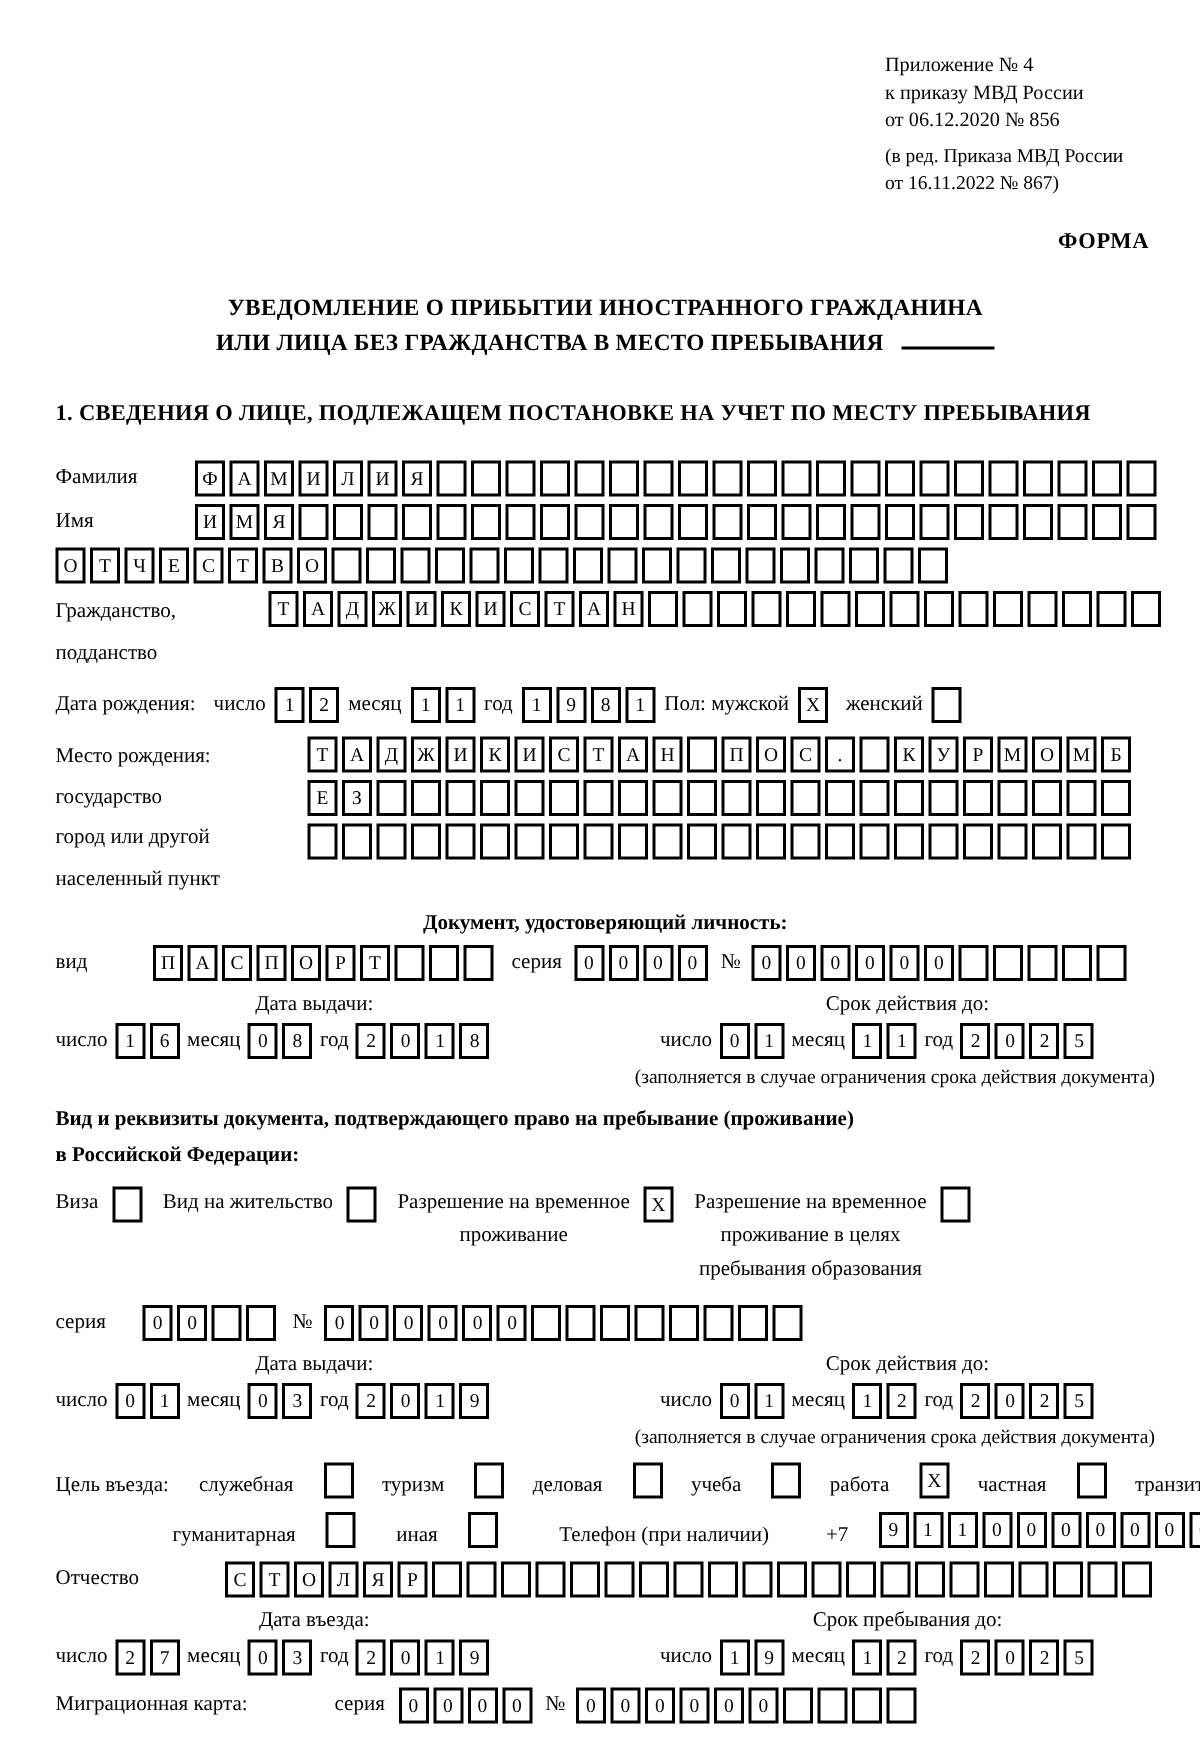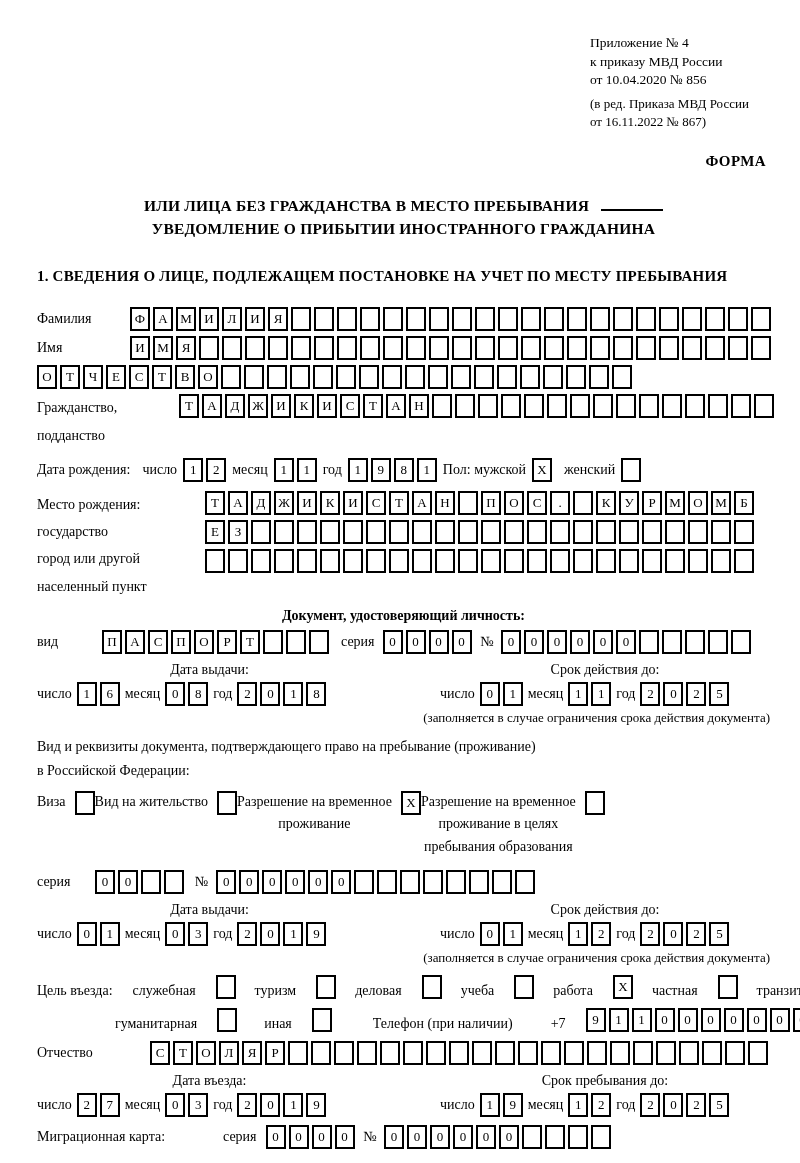--- a/index.html
+++ b/index.html
@@ -30,46 +30,46 @@
   .w-name{width:93px;}
   .w-pat{width:142px;}
   .w-place{width:168px;}
   .w-prof{width:113px;}
   .doc-heading{text-align:center;font-weight:bold;font-size:14px;margin:8px 0 6px 0;}
   .dates-pair{display:flex;justify-content:space-between;margin-top:8px;}
   .date-block{display:flex;flex-direction:column;}
   .date-head{text-align:center;font-size:14px;margin-bottom:4px;}
   .date-fields{display:flex;align-items:center;gap:5px;font-size:14px;}
   .note{text-align:right;font-size:13px;margin-top:4px;}
-  .res-line{font-size:14px;margin-top:10px;line-height:1.6;}
-  .opts-row{display:flex;align-items:flex-start;margin-top:8px;}
+  .res-line{font-size:14px;margin-top:10px;line-height:1.6;font-weight:bold;}
+  .opts-row{display:flex;align-items:flex-start;margin-top:8px;gap:14px;}
   .opt{display:flex;align-items:flex-start;gap:9px;}
   .opt-label{font-size:14px;text-align:center;line-height:1.6;}
   .chkline{display:flex;align-items:flex-end;gap:19px;margin-top:9px;flex-wrap:nowrap;}
   .chkline .lbl{margin-right:1px;}
 </style>
 </head>
 <body>
 
 <div class="hdr">
   <div>Приложение № 4</div>
   <div>к приказу МВД России</div>
-  <div>от 10.04.2020 № 856</div>
+  <div>от 06.12.2020 № 856</div>
 </div>
 <div class="hdr2">
   <div>(в ред. Приказа МВД России</div>
   <div>от 16.11.2022 № 867)</div>
 </div>
 <div class="form-label">ФОРМА</div>
 
 <div class="title">
+  <div>УВЕДОМЛЕНИЕ О ПРИБЫТИИ ИНОСТРАННОГО ГРАЖДАНИНА</div>
   <div>
     <span>ИЛИ ЛИЦА БЕЗ ГРАЖДАНСТВА В МЕСТО ПРЕБЫВАНИЯ</span><span class="title-underline"></span>
   </div>
-  <div>УВЕДОМЛЕНИЕ О ПРИБЫТИИ ИНОСТРАННОГО ГРАЖДАНИНА</div>
 </div>
 
 <div class="section-heading">1. СВЕДЕНИЯ О ЛИЦЕ, ПОДЛЕЖАЩЕМ ПОСТАНОВКЕ НА УЧЕТ ПО МЕСТУ ПРЕБЫВАНИЯ</div>
 
 <div class="rows">
 
   <div class="row">
     <span class="lbl w-name">Фамилия</span>
     <div class="cells">
         <span class="cell">Ф</span>

